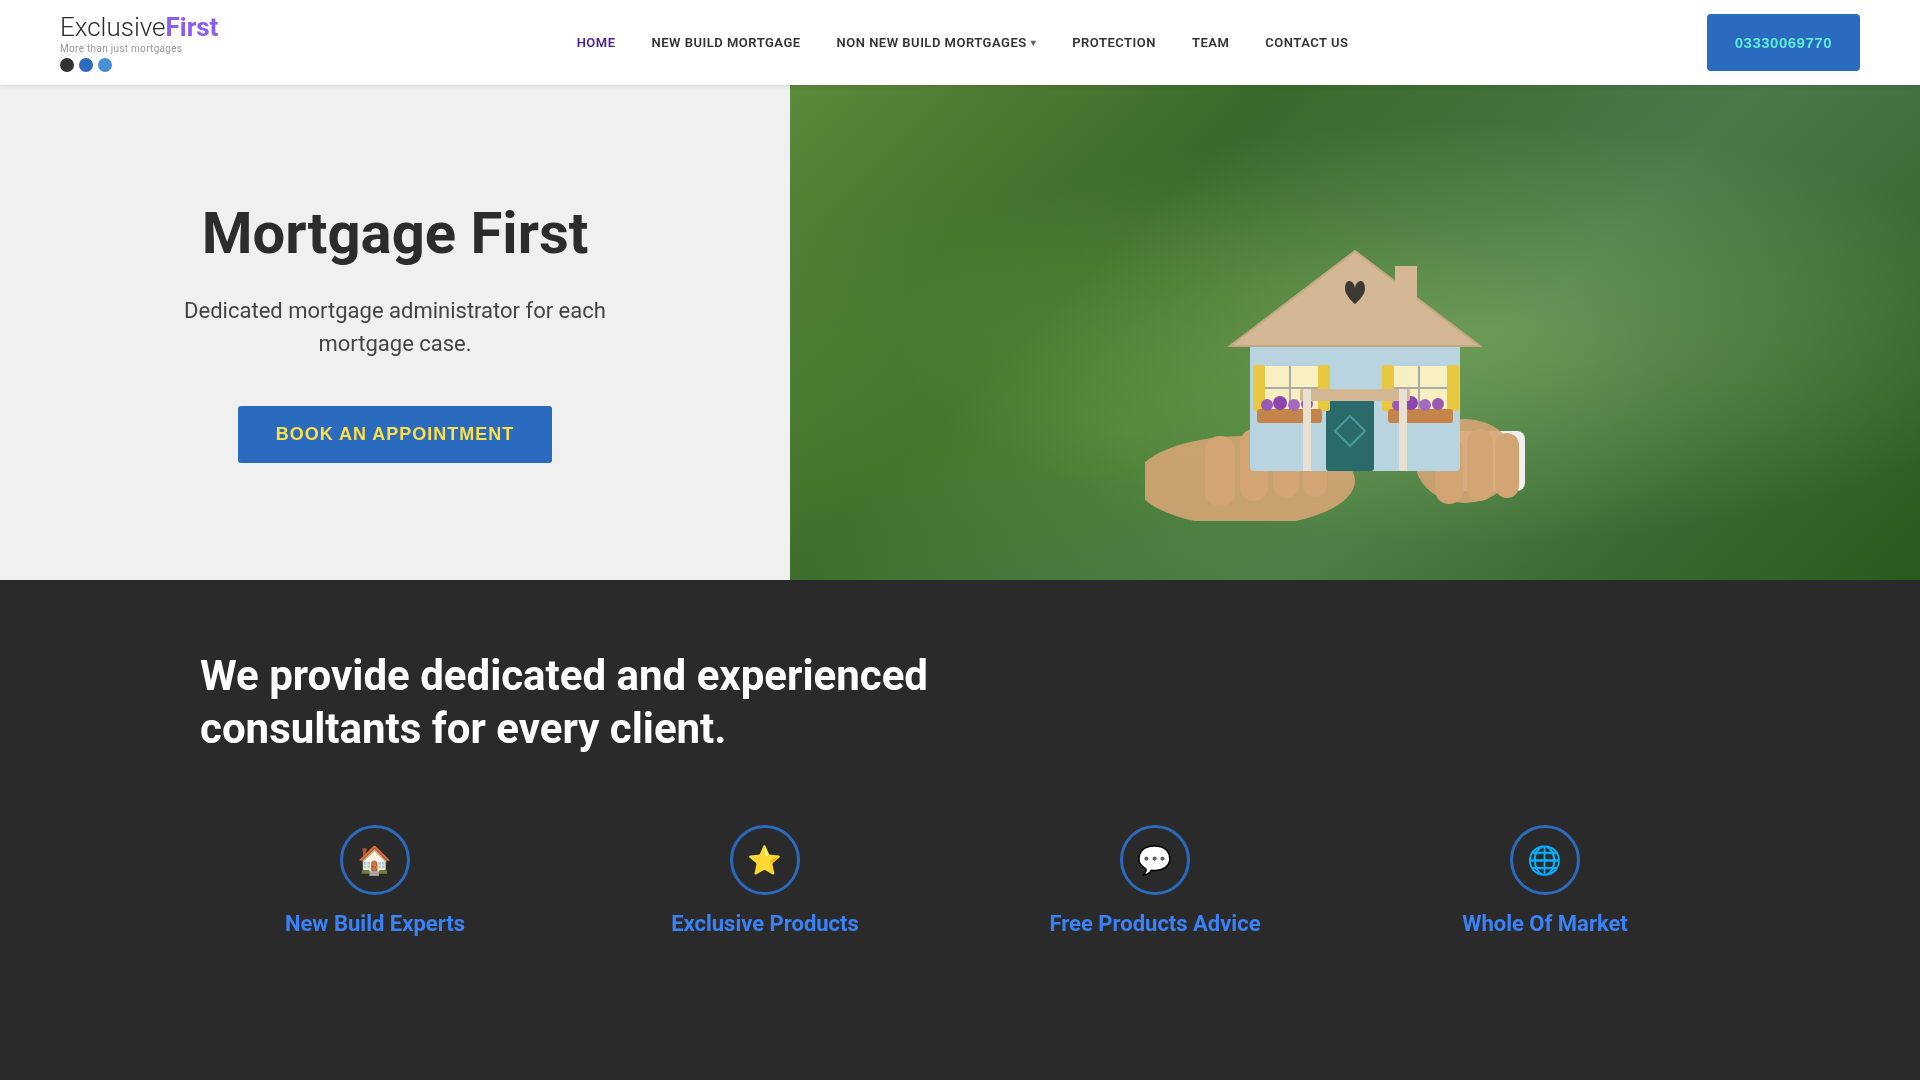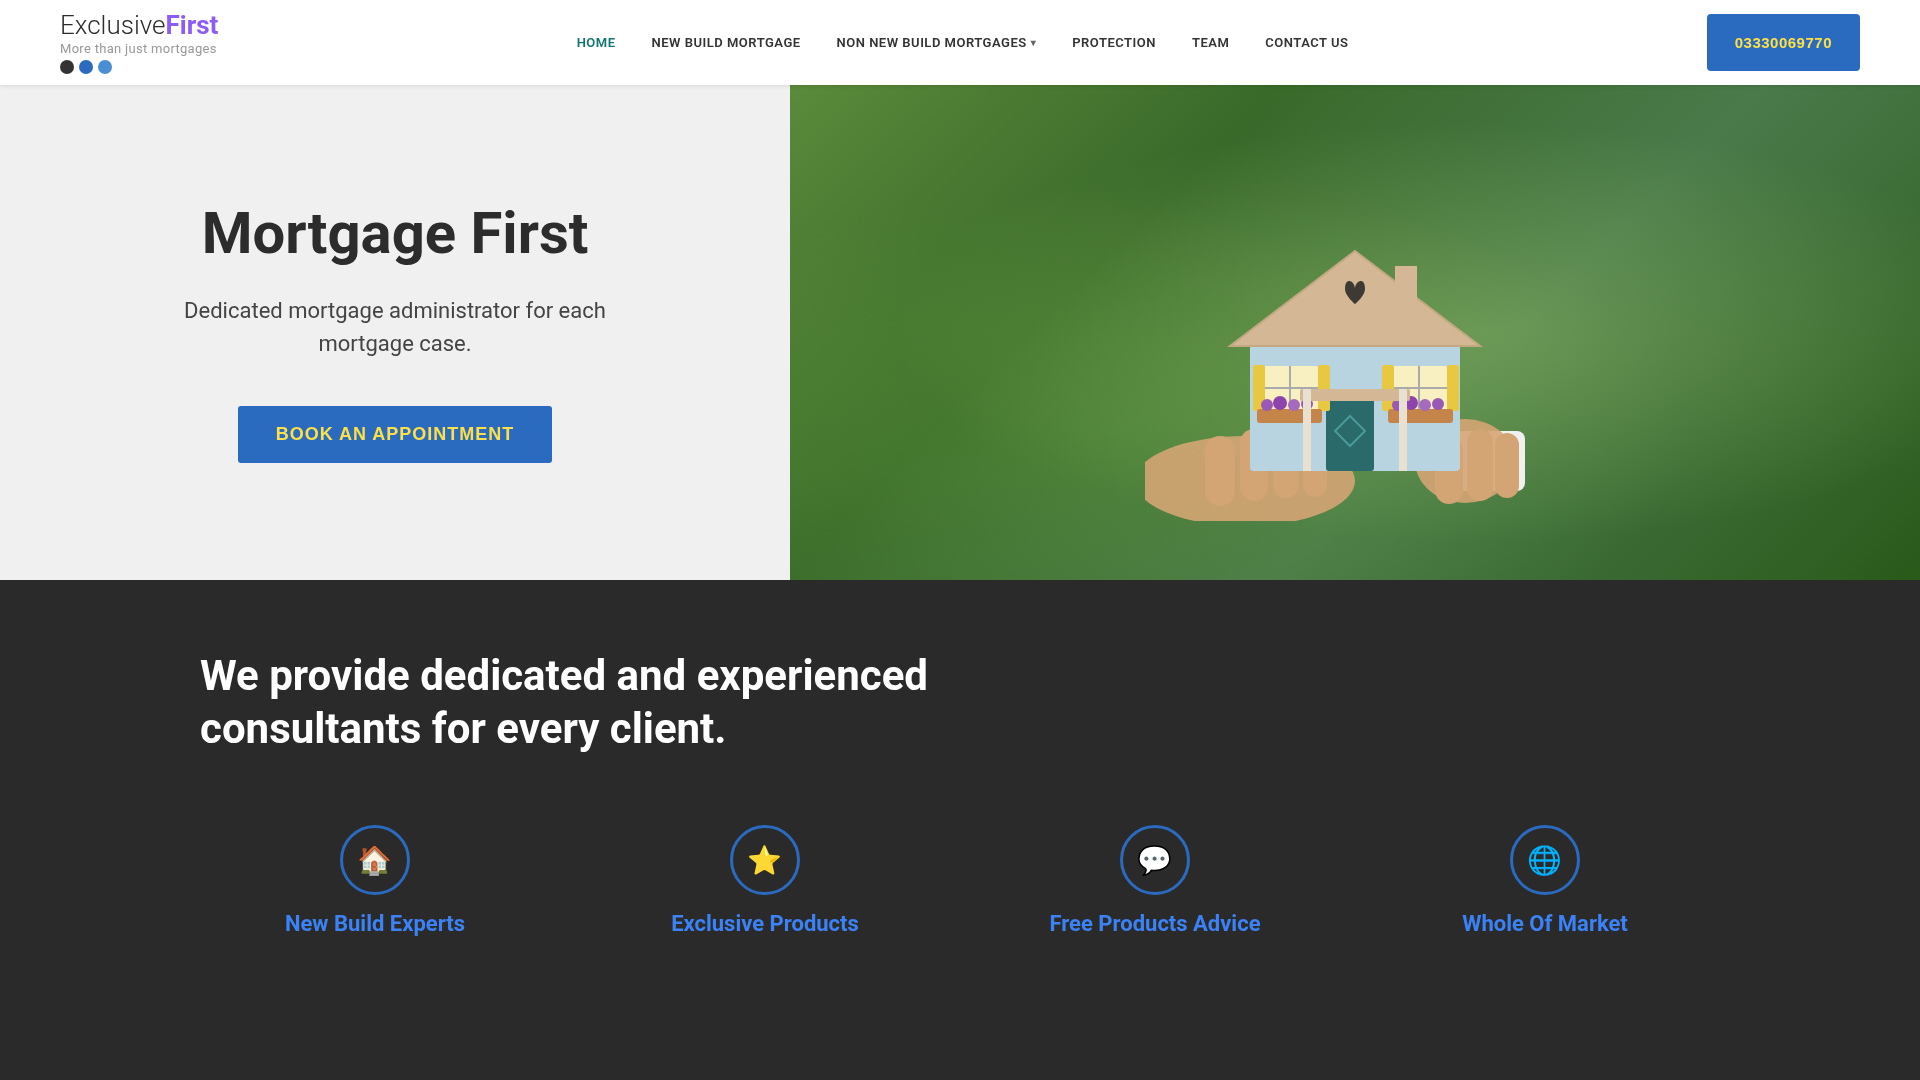--- a/index.html
+++ b/index.html
@@ -44,21 +44,21 @@
       color: #2c2c2c;
       font-weight: 300;
     }
 
     .logo-text span.bold {
       color: #8b5cf6;
       font-weight: 700;
     }
 
     .logo-tagline {
-      font-size: 13px;
+      font-size: 10px;
       color: #999;
       margin-top: 2px;
       letter-spacing: 0.3px;
     }
 
     .logo-dots {
       display: flex;
       gap: 5px;
       margin-top: 4px;
     }
@@ -86,31 +86,31 @@
       text-decoration: none;
       letter-spacing: 0.5px;
       text-transform: uppercase;
       cursor: pointer;
       display: flex;
       align-items: center;
       gap: 4px;
     }
 
     .nav-item.active {
-      color: #0f766e;
+      color: #4c1d95;
     }
 
     .nav-item .chevron {
       font-size: 10px;
       color: #666;
     }
 
     .phone-button {
       background: #2a6abf;
-      color: #fde047;
+      color: #5eead4;
       padding: 20px 28px;
       border: none;
       font-size: 15px;
       font-weight: 600;
       letter-spacing: 0.5px;
       cursor: pointer;
       border-radius: 4px;
     }
 
     

